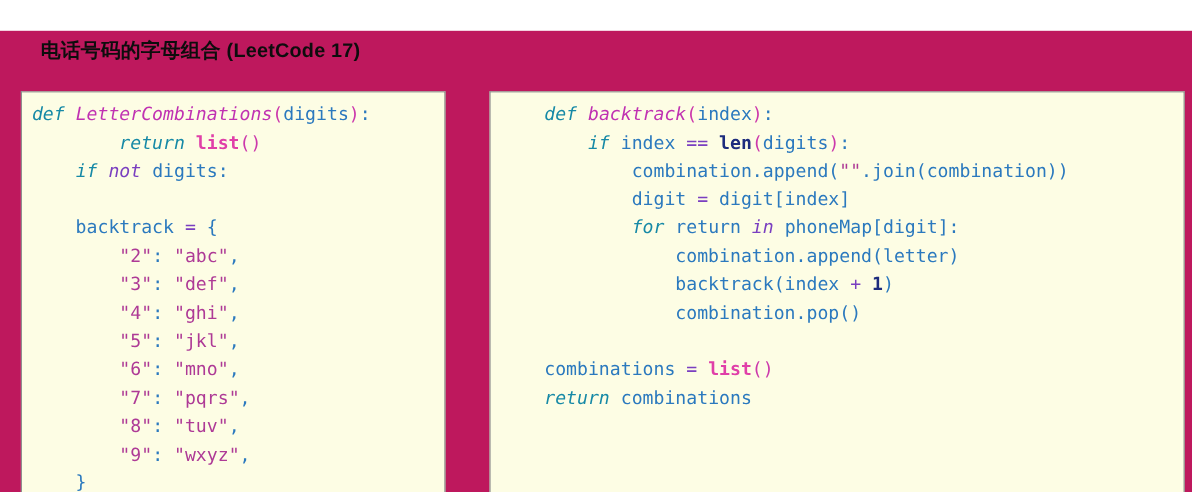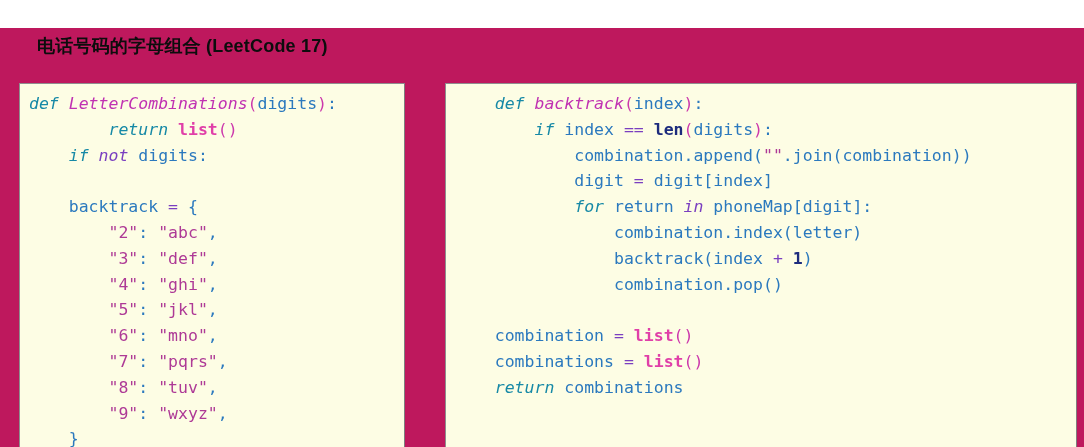--- a/index.html
+++ b/index.html
@@ -84,23 +84,22 @@
       <div class="code-line"><span class="tok-id">        </span><span class="tok-str">"9"</span><span class="tok-id">: </span><span class="tok-str">"wxyz"</span><span class="tok-id">,</span></div>
       <div class="code-line"><span class="tok-id">    }</span></div>
     </div>
 
   <div class="code-panel right">
       <div class="code-line"><span class="tok-id">    </span><span class="tok-kw">def</span><span class="tok-id"> </span><span class="tok-fn">backtrack</span><span class="tok-fp">(</span><span class="tok-id">index</span><span class="tok-fp">)</span><span class="tok-id">:</span></div>
       <div class="code-line"><span class="tok-id">        </span><span class="tok-kw">if</span><span class="tok-id"> index </span><span class="tok-op">==</span><span class="tok-id"> </span><span class="tok-num">len</span><span class="tok-fp">(</span><span class="tok-id">digits</span><span class="tok-fp">)</span><span class="tok-id">:</span></div>
       <div class="code-line"><span class="tok-id">            combination.append(</span><span class="tok-str">""</span><span class="tok-id">.join(combination))</span></div>
       <div class="code-line"><span class="tok-id">            digit </span><span class="tok-op">=</span><span class="tok-id"> digit[index]</span></div>
       <div class="code-line"><span class="tok-id">            </span><span class="tok-kw">for</span><span class="tok-id"> return </span><span class="tok-kw2">in</span><span class="tok-id"> phoneMap[digit]:</span></div>
-      <div class="code-line"><span class="tok-id">                combination.index(letter)</span></div>
+      <div class="code-line"><span class="tok-id">                combination.append(letter)</span></div>
       <div class="code-line"><span class="tok-id">                backtrack(index </span><span class="tok-op">+</span><span class="tok-id"> </span><span class="tok-num">1</span><span class="tok-id">)</span></div>
       <div class="code-line"><span class="tok-id">                combination.pop()</span></div>
       <div class="code-line"> </div>
-      <div class="code-line"><span class="tok-id">    combination </span><span class="tok-op">=</span><span class="tok-id"> </span><span class="tok-bi">list</span><span class="tok-fp">()</span></div>
       <div class="code-line"><span class="tok-id">    combinations </span><span class="tok-op">=</span><span class="tok-id"> </span><span class="tok-bi">list</span><span class="tok-fp">()</span></div>
       <div class="code-line"><span class="tok-id">    </span><span class="tok-kw">return</span><span class="tok-id"> combinations</span></div>
     </div>
 
   <div class="watermark">CSDN @骨灰级收藏家</div>
 </div>
 
 </body></html>

